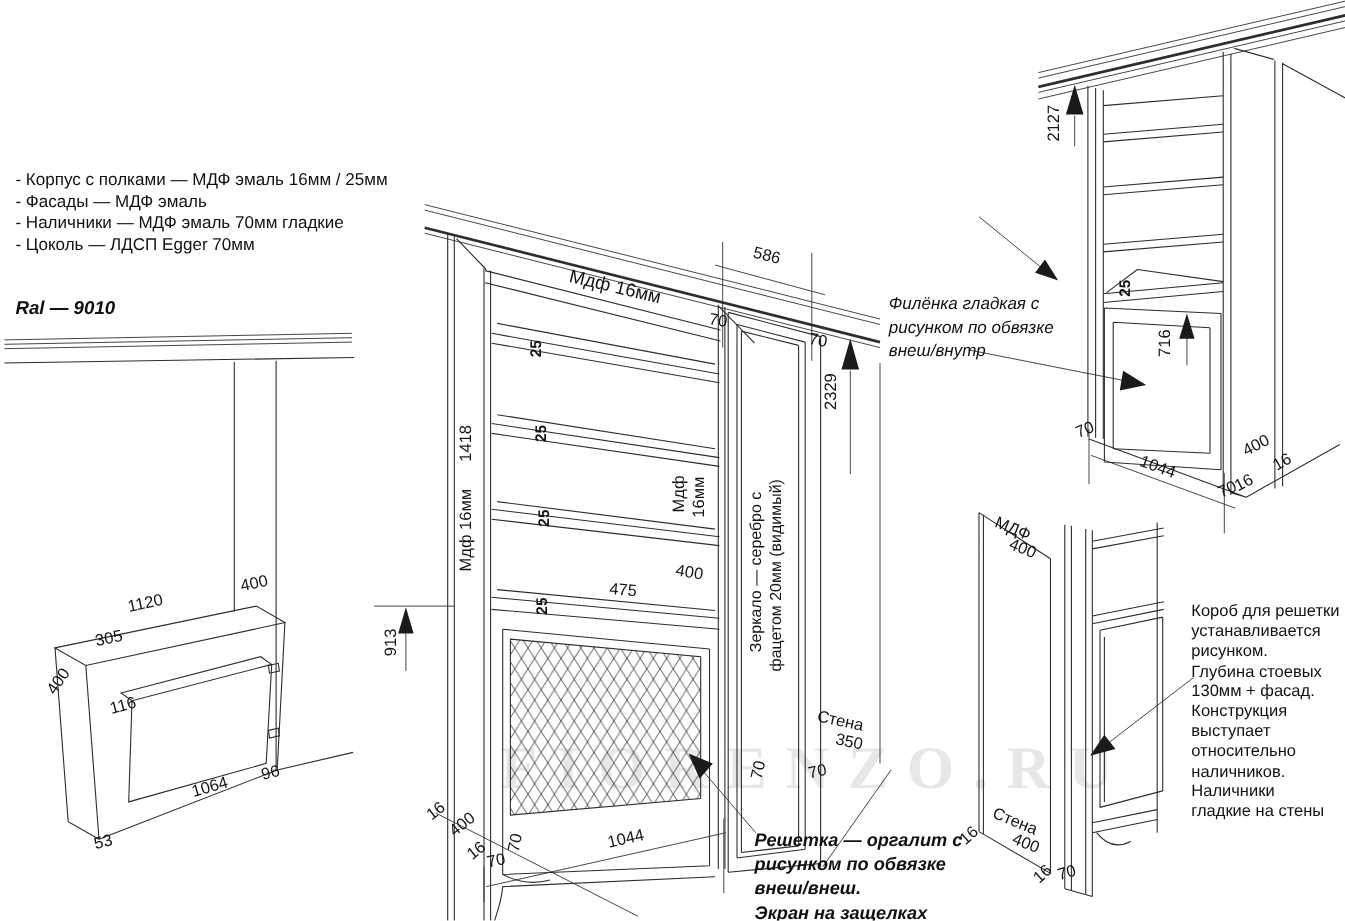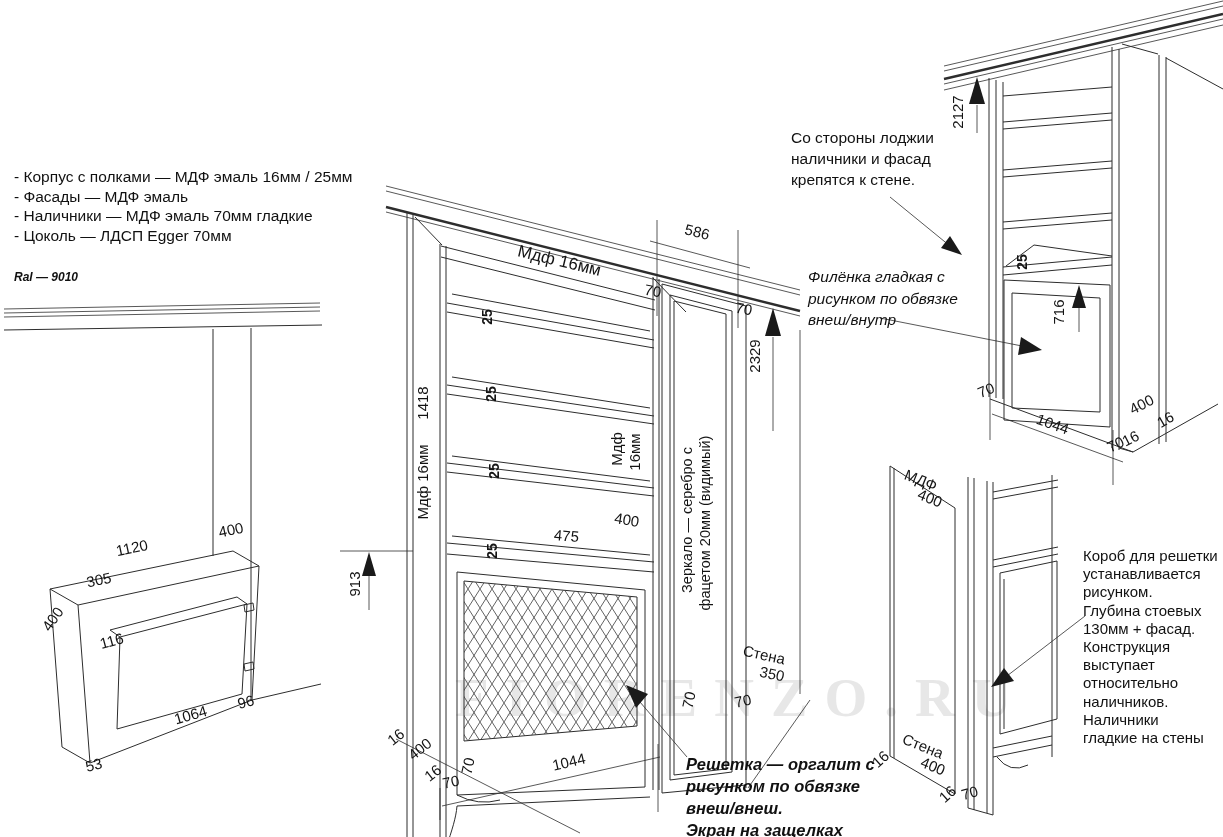--- a/index.html
+++ b/index.html
@@ -1,20 +1,20 @@
 <!DOCTYPE html>
 <html><head>
 <meta charset="utf-8">
 <style>
   html,body{margin:0;padding:0;background:#fff;}
   #stage{position:relative;width:1223px;height:837px;background:#ffffff;overflow:hidden;
          font-family:"Liberation Sans",sans-serif;color:#111;}
   #stage .abs{position:absolute;white-space:nowrap;}
-  .specs{left:14px;top:167px;font-size:15.5px;line-height:19.5px;}
-  .ral{left:14px;top:270px;font-size:12px;font-weight:bold;font-style:italic;}
+  .specs{left:14px;top:154px;font-size:15.5px;line-height:19.5px;}
+  .ral{left:14px;top:270px;font-size:17px;font-weight:bold;font-style:italic;}
   .loggia{left:791px;top:127px;font-size:15.5px;line-height:21px;}
   .filenka{left:808px;top:266px;font-size:15.5px;line-height:21.5px;font-weight:normal;font-style:italic;}
   .korob{left:1083px;top:547px;font-size:15px;line-height:18.2px;}
   .reshetka{left:686px;top:753px;font-size:16.5px;line-height:22px;font-weight:bold;font-style:italic;}
   .watermark{left:455px;top:666px;font-size:55px;letter-spacing:17px;font-weight:bold;
              font-family:"Liberation Serif",serif;color:rgba(70,70,70,0.13);}
   svg{position:absolute;left:0;top:0;}
   .ln{stroke:#2d2d2d;stroke-width:1;fill:none;}
   .thn{stroke-width:0.8;}
   .thk{stroke-width:2.4;}
@@ -163,25 +163,20 @@
   </svg>
 
   <div class="abs specs">
     <div>- Корпус с полками — МДФ эмаль 16мм / 25мм</div>
     <div>- Фасады — МДФ эмаль</div>
     <div>- Наличники — МДФ эмаль 70мм гладкие</div>
     <div>- Цоколь — ЛДСП Egger 70мм</div>
   </div>
   <div class="abs ral">Ral — 9010</div>
 
-  <div class="abs loggia">
-    <div>Со стороны лоджии</div>
-    <div>наличники и фасад</div>
-    <div>крепятся к стене.</div>
-  </div>
 
   <div class="abs filenka">
     <div>Филёнка гладкая с</div>
     <div>рисунком по обвязке</div>
     <div>внеш/внутр</div>
   </div>
 
   <div class="abs korob">
     <div>Короб для решетки</div>
     <div>устанавливается</div>

